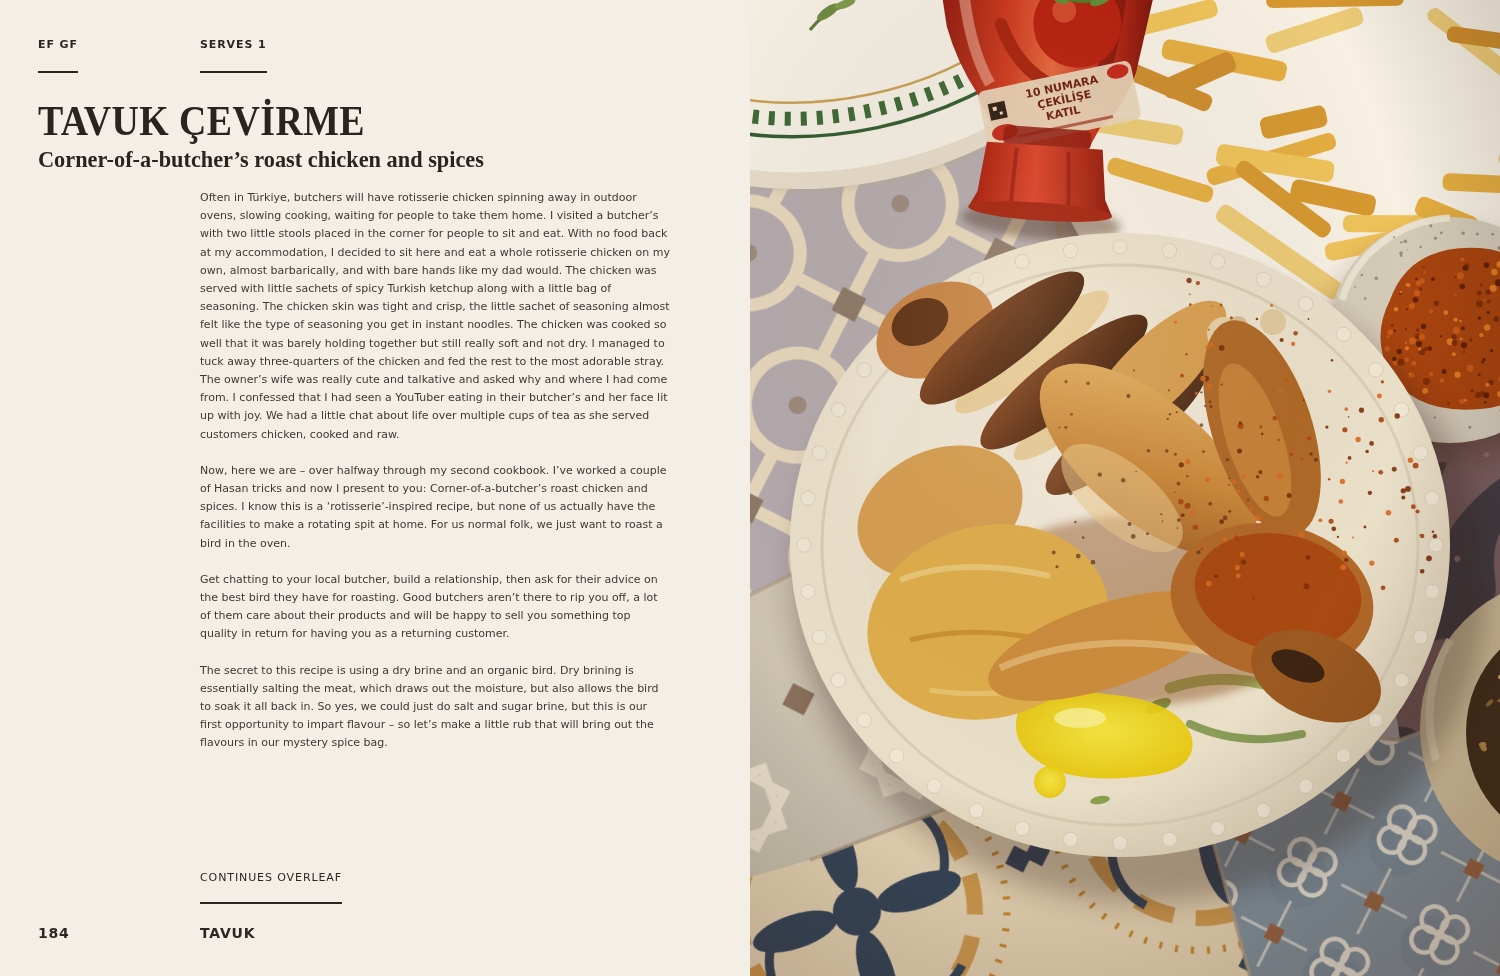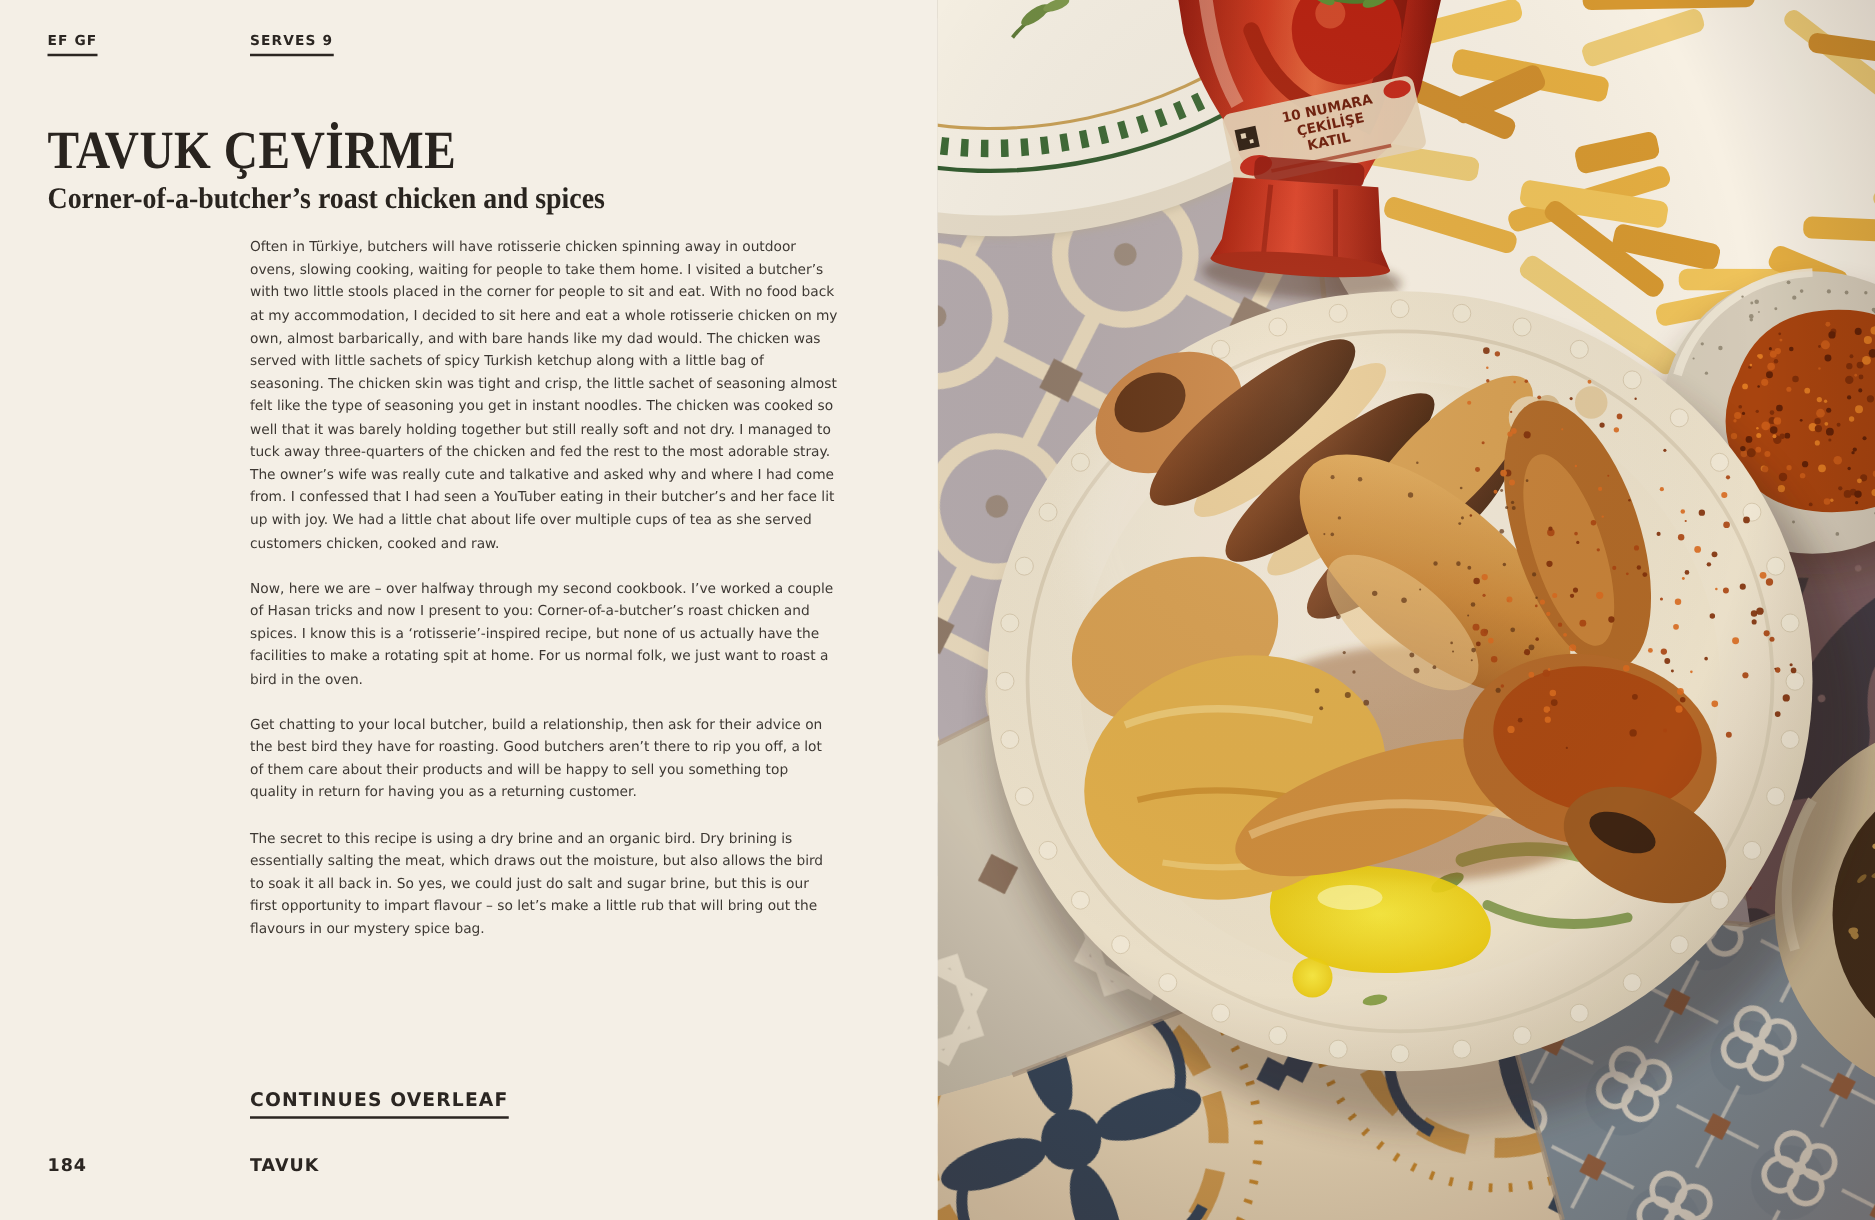--- a/index.html
+++ b/index.html
@@ -3,41 +3,41 @@
 <meta charset="utf-8">
 <style>
   :root{
     --page-bg:#f4efe6; --ink:#2b2622; --body-text:#3d3833;
   }
   *{box-sizing:border-box;margin:0;padding:0}
   html,body{width:1500px;height:976px;overflow:hidden;background:#888}
   .spread{position:relative;width:1500px;height:976px;display:flex;background:var(--page-bg);font-family:"DejaVu Sans",sans-serif}
   .page-left{position:relative;width:750px;height:976px;background:var(--page-bg)}
   .page-right{position:relative;width:750px;height:976px;overflow:hidden}
-  .tag{position:absolute;top:26px;font-size:11px;font-weight:700;letter-spacing:.9px;color:var(--ink);border-bottom:2px solid var(--ink);padding-bottom:4px}
+  .tag{position:absolute;top:38px;font-size:11px;font-weight:700;letter-spacing:.9px;color:var(--ink);border-bottom:2px solid var(--ink);padding-bottom:20px}
   .tag-diet{left:38px}
   .tag-serves{left:200px}
   h1.title{position:absolute;left:38px;top:99px;font-family:"Liberation Serif","DejaVu Serif",serif;font-weight:700;font-size:43px;line-height:1;color:#29241f;transform:scaleX(.88);transform-origin:left top;letter-spacing:.5px;white-space:nowrap}
   h2.subtitle{position:absolute;left:38px;top:146px;font-family:"Liberation Serif","DejaVu Serif",serif;font-weight:700;font-size:24px;color:#29241f;transform:scaleX(.93);transform-origin:left top;white-space:nowrap}
   .body-col{position:absolute;left:200px;top:189px;width:470px;font-size:11px;line-height:18.2px;color:var(--body-text)}
   .body-col p{margin:0 0 18px 0}
-  .continues{position:absolute;left:200px;top:871px;font-size:15px;font-weight:700;letter-spacing:.9px;color:var(--ink);border-bottom:2px solid var(--ink);padding-bottom:4px}
+  .continues{position:absolute;left:200px;top:871px;font-size:11px;font-weight:400;letter-spacing:.9px;color:var(--ink);border-bottom:2px solid var(--ink);padding-bottom:18px}
   .folio{position:absolute;top:925px;font-size:14px;font-weight:600;letter-spacing:.8px;color:var(--ink)}
   .folio-num{left:38px}
   .folio-sec{left:200px}
   svg{display:block}
 </style>
 </head>
 <body>
 
 <div class="spread">
 
   <section class="page-left">
     <span class="tag tag-diet">EF GF</span>
-    <span class="tag tag-serves">SERVES 9</span>
+    <span class="tag tag-serves">SERVES 1</span>
     <h1 class="title">TAVUK ÇEVİRME</h1>
     <h2 class="subtitle">Corner-of-a-butcher’s roast chicken and spices</h2>
     <div class="body-col">
       <p>Often in Türkiye, butchers will have rotisserie chicken spinning away in outdoor ovens, slowing cooking, waiting for people to take them home. I visited a butcher’s with two little stools placed in the corner for people to sit and eat. With no food back at my accommodation, I decided to sit here and eat a whole rotisserie chicken on my own, almost barbarically, and with bare hands like my dad would. The chicken was served with little sachets of spicy Turkish ketchup along with a little bag of seasoning. The chicken skin was tight and crisp, the little sachet of seasoning almost felt like the type of seasoning you get in instant noodles. The chicken was cooked so well that it was barely holding together but still really soft and not dry. I managed to tuck away three-quarters of the chicken and fed the rest to the most adorable stray. The owner’s wife was really cute and talkative and asked why and where I had come from. I confessed that I had seen a YouTuber eating in their butcher’s and her face lit up with joy. We had a little chat about life over multiple cups of tea as she served customers chicken, cooked and raw.</p>
       <p>Now, here we are – over halfway through my second cookbook. I’ve worked a couple of Hasan tricks and now I present to you: Corner-of-a-butcher’s roast chicken and spices. I know this is a ‘rotisserie’-inspired recipe, but none of us actually have the facilities to make a rotating spit at home. For us normal folk, we just want to roast a bird in the oven.</p>
       <p>Get chatting to your local butcher, build a relationship, then ask for their advice on the best bird they have for roasting. Good butchers aren’t there to rip you off, a lot of them care about their products and will be happy to sell you something top quality in return for having you as a returning customer.</p>
       <p>The secret to this recipe is using a dry brine and an organic bird. Dry brining is essentially salting the meat, which draws out the moisture, but also allows the bird to soak it all back in. So yes, we could just do salt and sugar brine, but this is our first opportunity to impart flavour – so let’s make a little rub that will bring out the flavours in our mystery spice bag.</p>
     </div>
     <span class="continues">CONTINUES OVERLEAF</span>
     <span class="folio folio-num">184</span>

